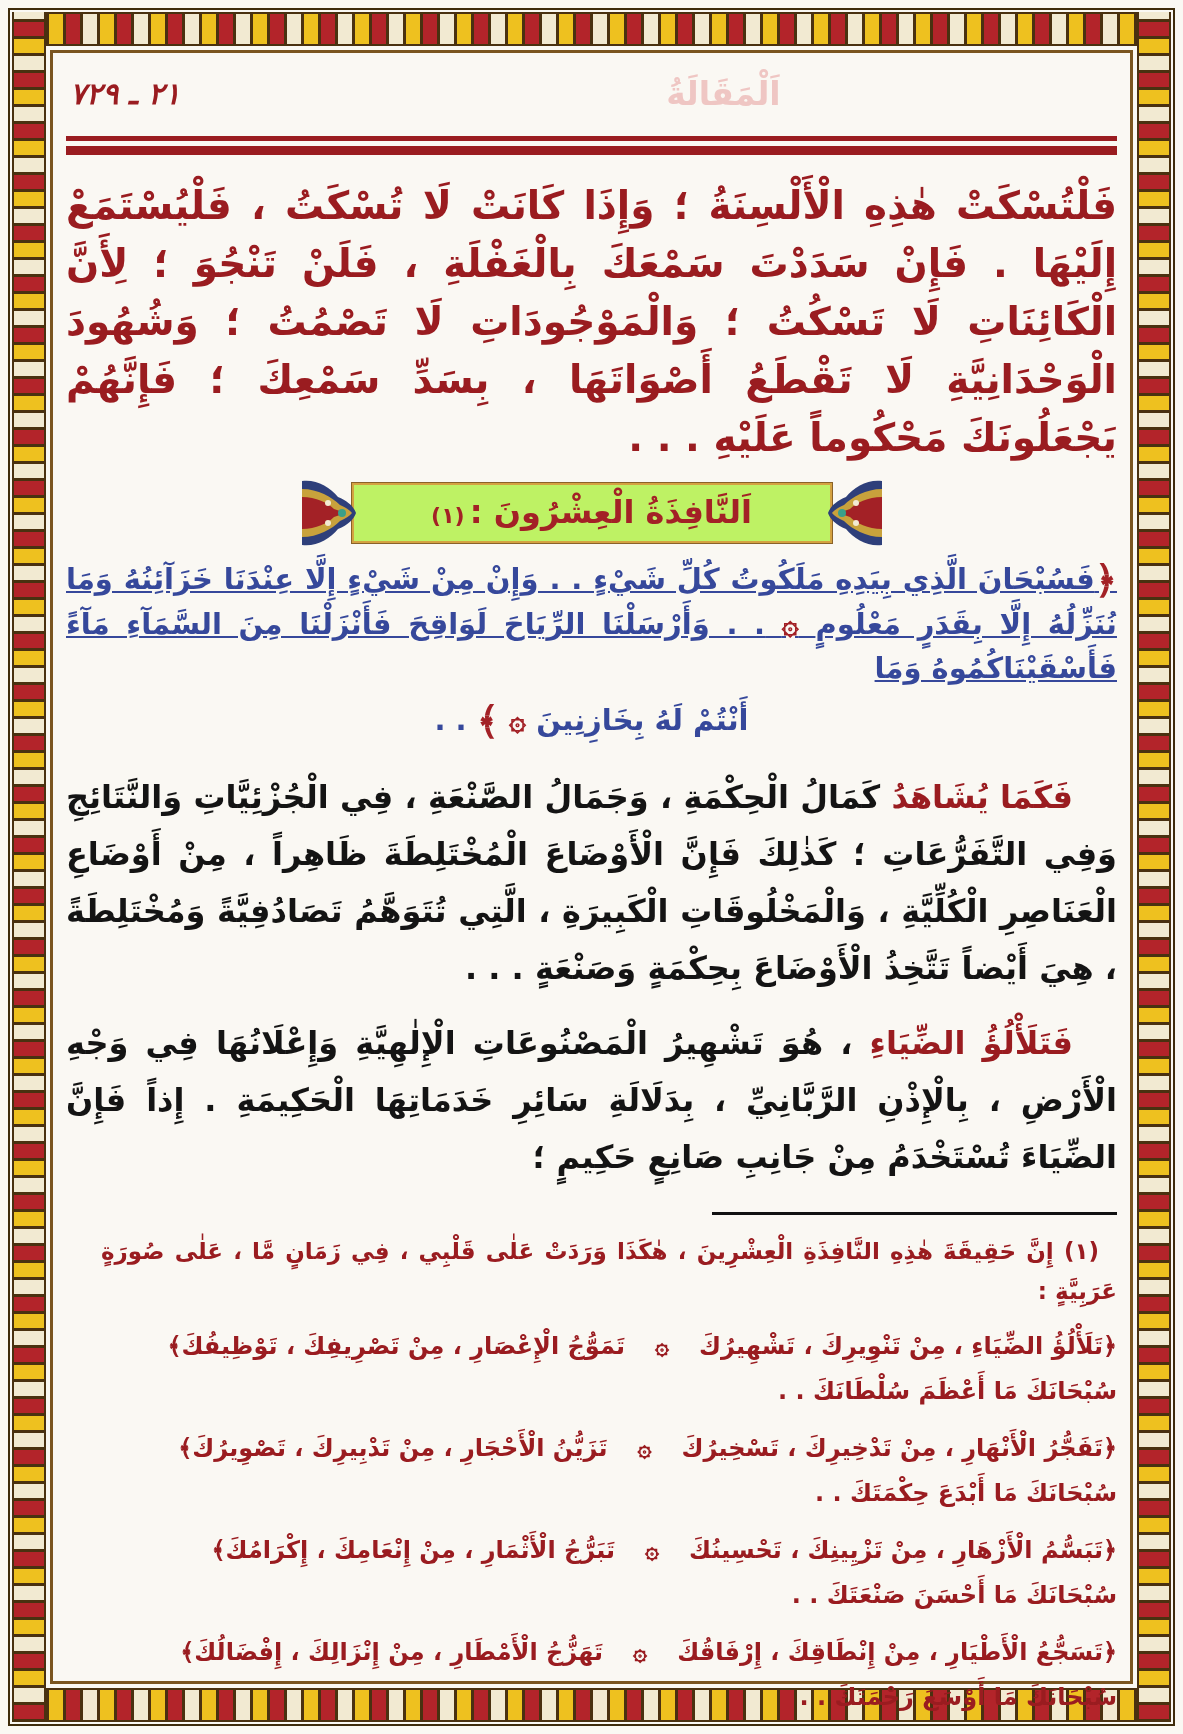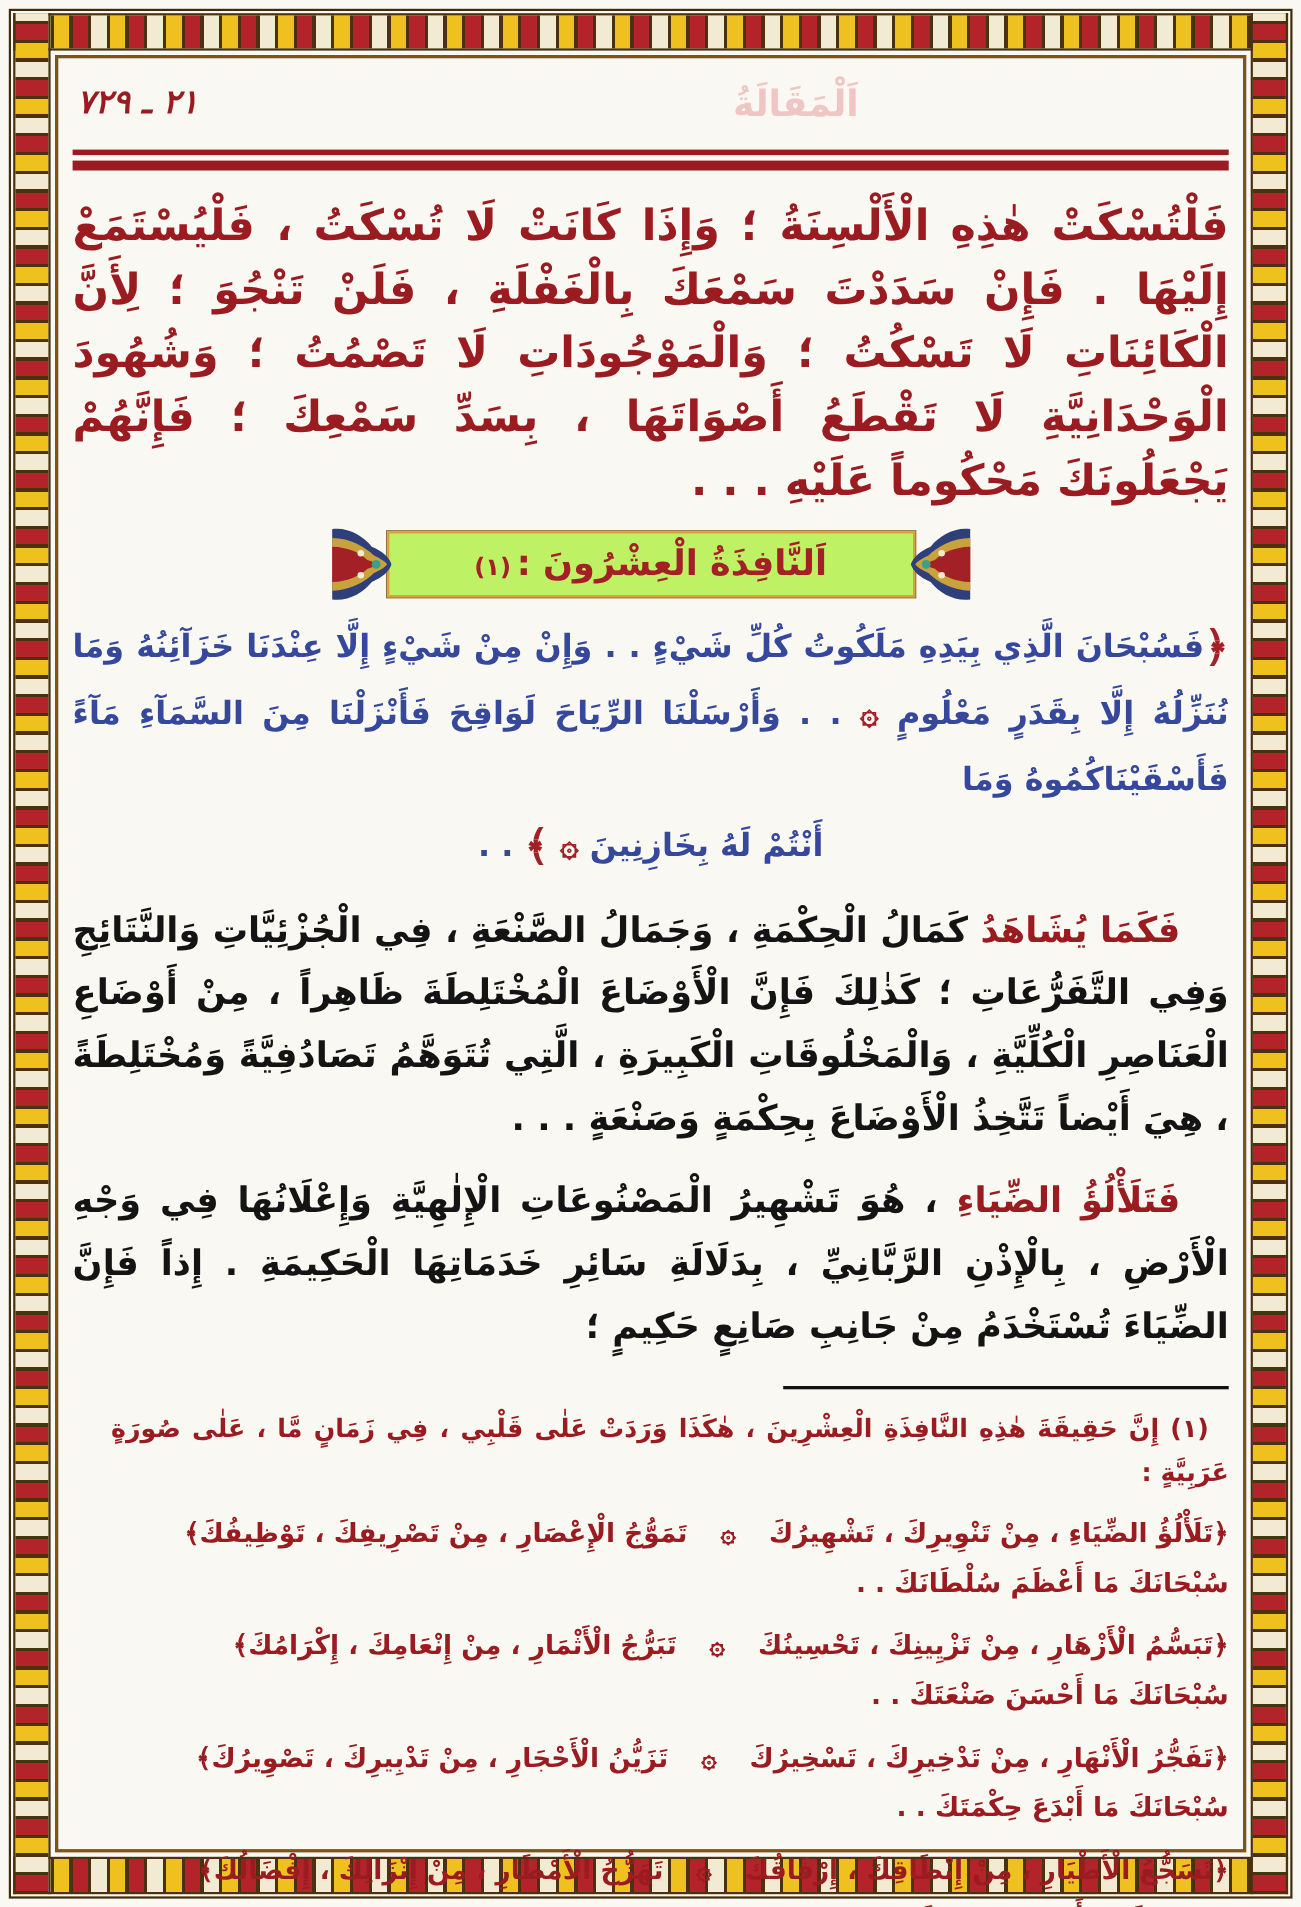--- a/index.html
+++ b/index.html
@@ -42,21 +42,21 @@
   
   .cartouche-row{display:flex;justify-content:center;margin-top:16px;}
   .cartouche{position:relative;background:#bef264;border:2px solid #d4a241;box-shadow:0 0 0 1px #8a6228;padding:8px 38px 10px;min-width:400px;text-align:center;}
   .cartouche .ctext{color:#a32126;font-weight:700;font-size:32px;letter-spacing:1px;}
   .cartouche .note-ref{font-size:22px;}
   .wing{position:absolute;top:50%;width:56px;height:68px;margin-top:-34px;}
   .wing.right{right:-54px;}
   .wing.left{left:-54px;transform:scaleX(-1);}
 
   
-  .verse{margin-top:14px;color:#36489b;font-weight:700;font-size:29px;line-height:60px;text-align:justify;}
+  .verse{margin-top:14px;color:#36489b;font-weight:700;font-size:29px;line-height:44px;text-align:justify;text-decoration:underline;}
   .verse .orn{color:#a32126;}
   .verse .bracket{color:#a32126;font-size:38px;vertical-align:-4px;}
   .verse-last{margin-top:2px;text-align:center;color:#36489b;font-weight:700;font-size:29px;line-height:56px;}
   .verse-last .orn{color:#a32126;}
   .verse-last .bracket{color:#a32126;font-size:38px;vertical-align:-4px;}
 
   .para-black.p2{margin-top:20px;}
   .para-black.p3{margin-top:18px;}
 
   
@@ -129,27 +129,27 @@
 
     <div class="footnote">
       <p class="fn-intro">(١) إِنَّ حَقِيقَةَ هٰذِهِ النَّافِذَةِ الْعِشْرِينَ ، هٰكَذَا وَرَدَتْ عَلٰى قَلْبِي ، فِي زَمَانٍ مَّا ، عَلٰى صُورَةٍ عَرَبِيَّةٍ :</p>
 
       <div class="stanza">
         <span>﴿تَلَأْلُؤُ الضِّيَاءِ ، مِنْ تَنْوِيرِكَ ، تَشْهِيرُكَ</span><span class="sep">۞</span><span>تَمَوُّجُ الْإِعْصَارِ ، مِنْ تَصْرِيفِكَ ، تَوْظِيفُكَ﴾</span>
         <span class="l2">سُبْحَانَكَ مَا أَعْظَمَ سُلْطَانَكَ . .</span>
       </div>
 
       <div class="stanza">
-        <span>﴿تَبَسُّمُ الْأَزْهَارِ ، مِنْ تَزْيِينِكَ ، تَحْسِينُكَ</span><span class="sep">۞</span><span>تَبَرُّجُ الْأَثْمَارِ ، مِنْ إِنْعَامِكَ ، إِكْرَامُكَ﴾</span>
-        <span class="l2">سُبْحَانَكَ مَا أَحْسَنَ صَنْعَتَكَ . .</span>
+        <span>﴿تَفَجُّرُ الْأَنْهَارِ ، مِنْ تَدْخِيرِكَ ، تَسْخِيرُكَ</span><span class="sep">۞</span><span>تَزَيُّنُ الْأَحْجَارِ ، مِنْ تَدْبِيرِكَ ، تَصْوِيرُكَ﴾</span>
+        <span class="l2">سُبْحَانَكَ مَا أَبْدَعَ حِكْمَتَكَ . .</span>
       </div>
 
       <div class="stanza">
-        <span>﴿تَفَجُّرُ الْأَنْهَارِ ، مِنْ تَدْخِيرِكَ ، تَسْخِيرُكَ</span><span class="sep">۞</span><span>تَزَيُّنُ الْأَحْجَارِ ، مِنْ تَدْبِيرِكَ ، تَصْوِيرُكَ﴾</span>
-        <span class="l2">سُبْحَانَكَ مَا أَبْدَعَ حِكْمَتَكَ . .</span>
+        <span>﴿تَبَسُّمُ الْأَزْهَارِ ، مِنْ تَزْيِينِكَ ، تَحْسِينُكَ</span><span class="sep">۞</span><span>تَبَرُّجُ الْأَثْمَارِ ، مِنْ إِنْعَامِكَ ، إِكْرَامُكَ﴾</span>
+        <span class="l2">سُبْحَانَكَ مَا أَحْسَنَ صَنْعَتَكَ . .</span>
       </div>
 
       <div class="stanza">
         <span>﴿تَسَجُّعُ الْأَطْيَارِ ، مِنْ إِنْطَاقِكَ ، إِرْفَاقُكَ</span><span class="sep">۞</span><span>تَهَزُّجُ الْأَمْطَارِ ، مِنْ إِنْزَالِكَ ، إِفْضَالُكَ﴾</span>
         <span class="l2">سُبْحَانَكَ مَا أَوْسَعَ رَحْمَتَكَ . .</span>
       </div>
 
       <div class="stanza">
         <span>﴿تَحَرُّكُ الْأَقْمَارِ ، مِنْ تَقْدِيرِكَ ، تَدْبِيرِكَ ، تَدْوِيرِكَ ، تَنْوِيرِكَ ۞ ﴾</span>
       </div>

